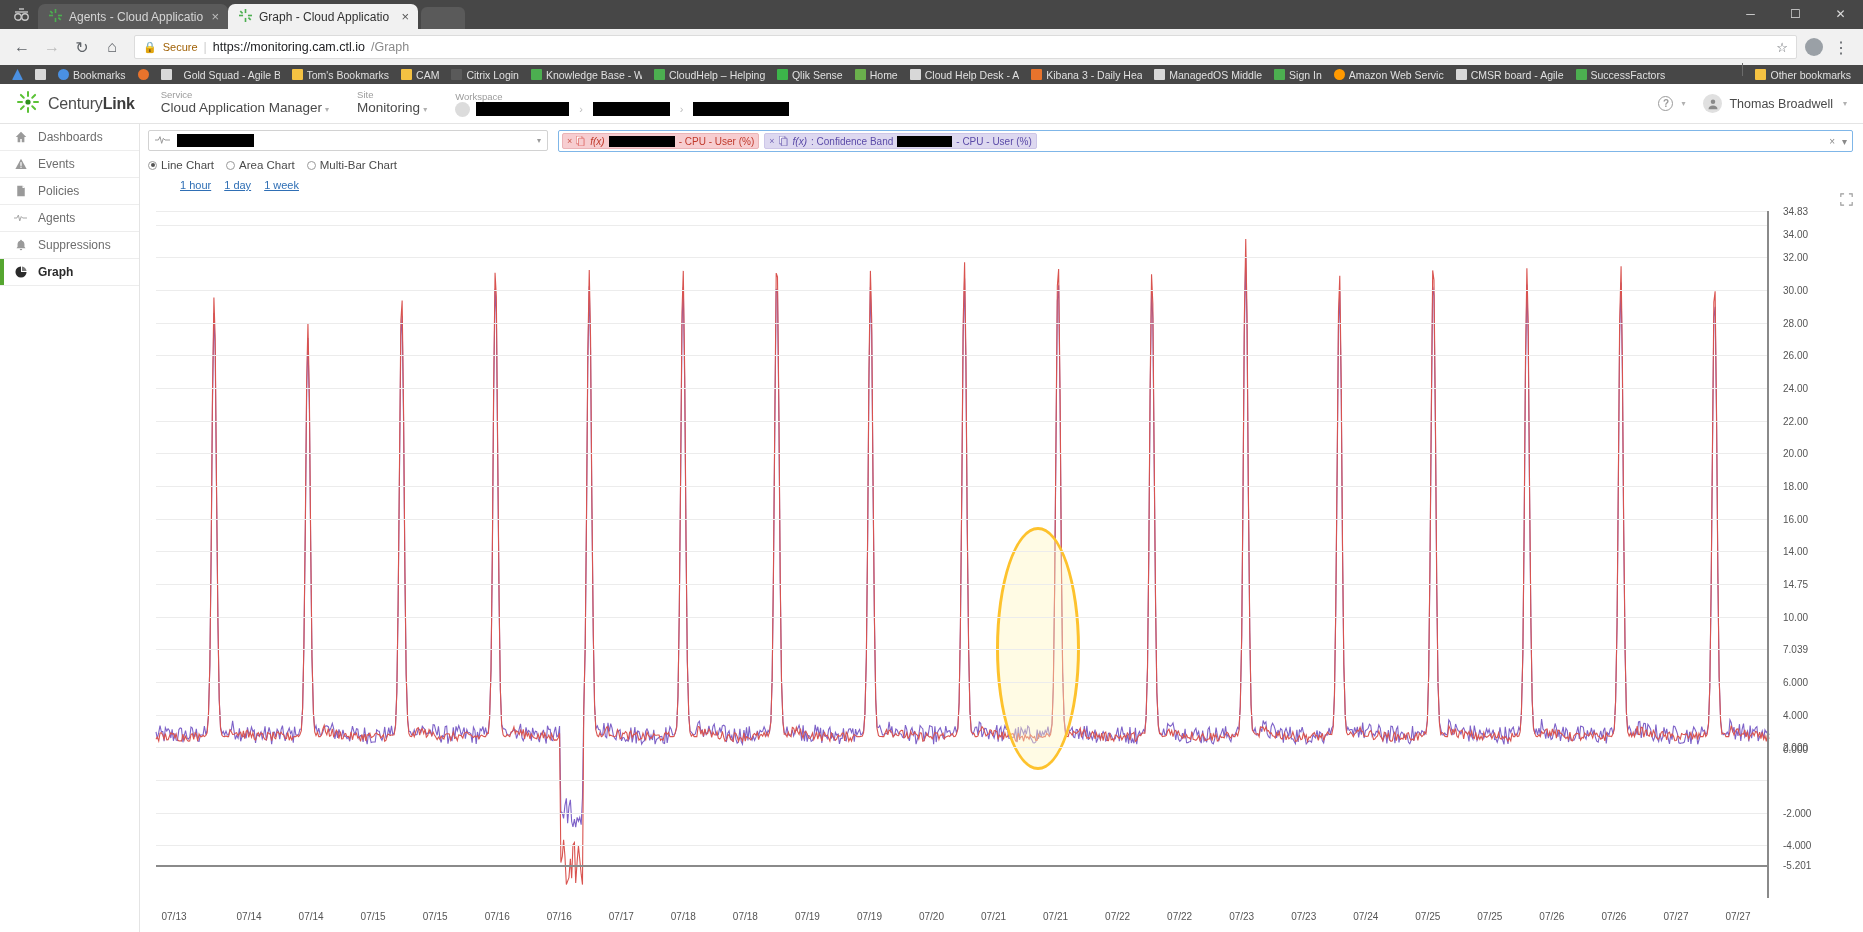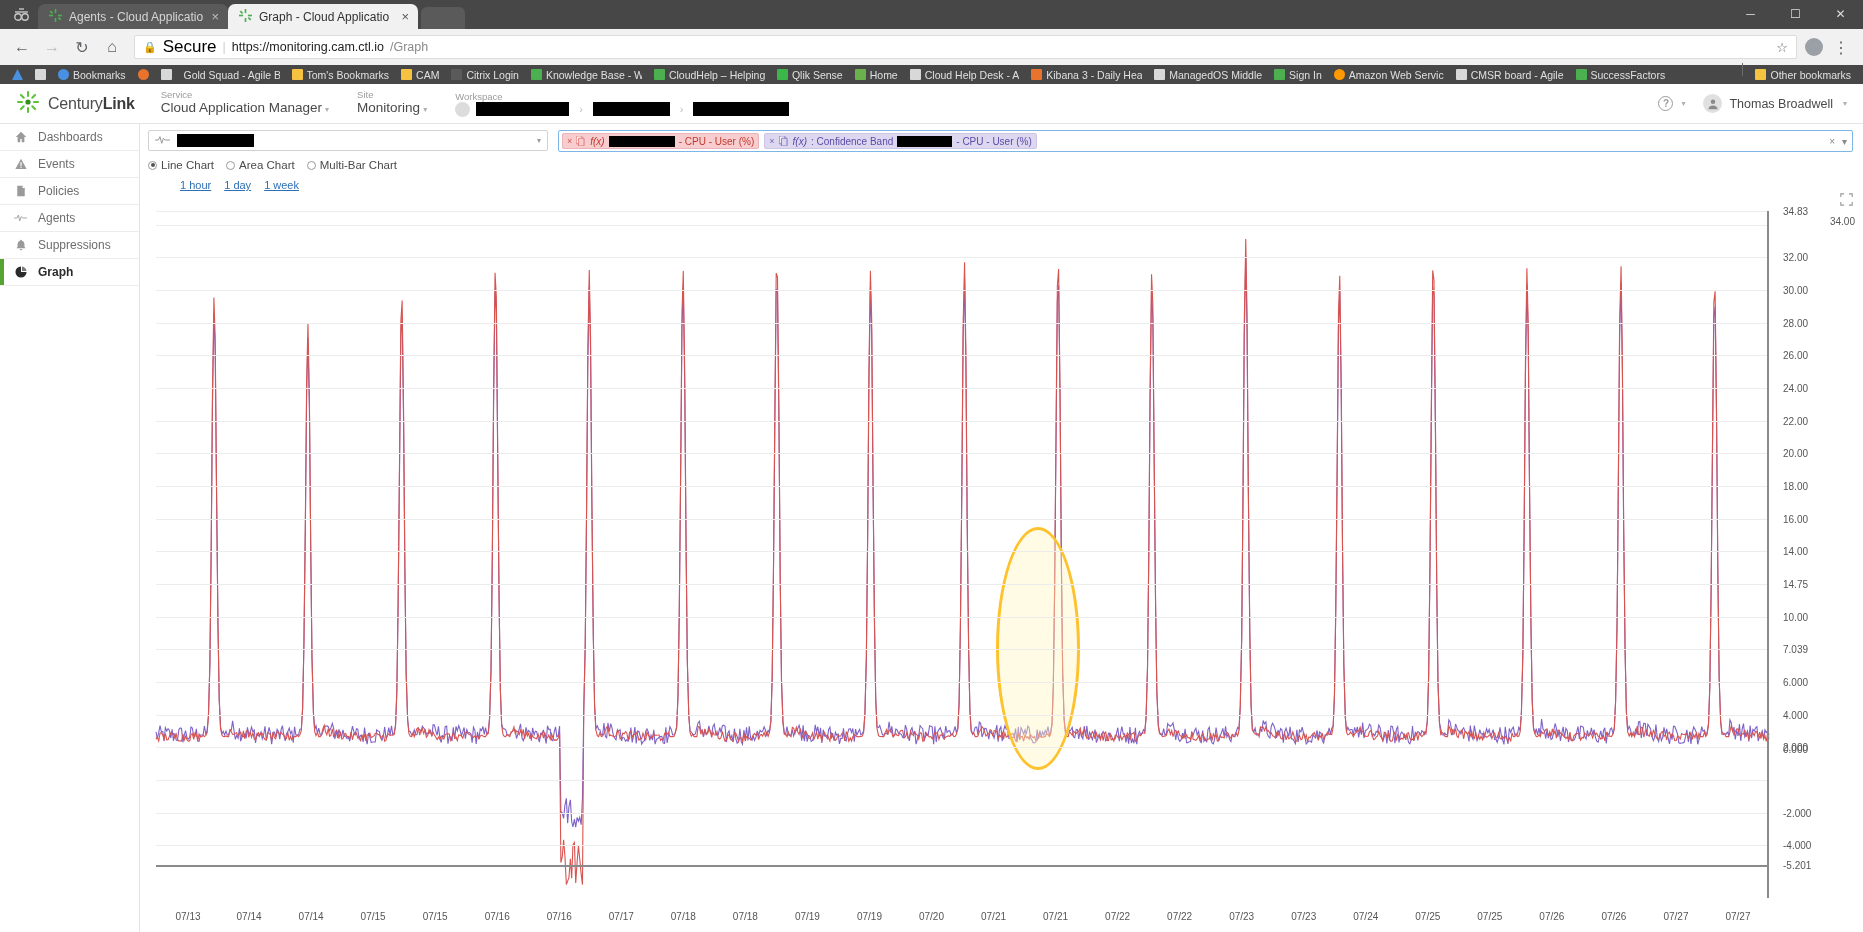--- a/index.html
+++ b/index.html
@@ -33,21 +33,21 @@
 
   .toolbar { height: 36px; background: #f1f1f1; display: flex; align-items: center; padding: 0 8px; gap: 2px; }
   .nav-btn { width: 28px; height: 28px; display:flex; align-items:center; justify-content:center; color:#5f6368; font-size:16px; }
   .nav-btn.disabled { color: #bdbdbd; }
   .omnibox {
     flex: 1; height: 24px; background: #fff; border: 1px solid #dcdcdc; border-radius: 2px;
     display: flex; align-items: center; padding: 0 8px; gap: 6px; margin: 0 6px;
     font-size: 12.5px;
   }
   .lock-ico { color: #0f8c3c; font-size: 11px; }
-  .secure-txt { color: #000000; font-size: 17px; }
+  .secure-txt { color: #a16207; font-size: 11px; }
   .omni-sep { color: #cfcfcf; }
   .url-main { color: #202124; }
   .url-dim { color: #8a8a8a; }
   .omni-right { margin-left: auto; display:flex; align-items:center; gap:10px; color:#5f6368; font-size:13px; }
   .tb-right { display: flex; align-items: center; gap: 4px; }
   .avatar-sm { width:18px;height:18px;border-radius:50%;background:#9aa0a6; }
 
   .bookmarks {
     height: 19px; background: #474747; display: flex; align-items: center;
     padding: 0 6px; gap: 0; font-size: 10.5px; color: #e0e0e0; white-space: nowrap;
@@ -551,21 +551,21 @@
             <div class="gridline" style="top: 503.68px;"></div>
             <div class="gridline" style="top: 536.355px;"></div>
             <div class="gridline" style="top: 569.03px;"></div>
             <div class="gridline" style="top: 601.704px;"></div>
             <div class="gridline" style="top: 634.379px;"></div>
             <div class="gridline" style="top: 654px;"></div>
           </div>
         <div class="axis-v"></div>
         <div id="yticks">
             <div class="ytick" style="top: 0px;">34.83</div>
-            <div class="ytick" style="top: 10px; text-align: right;">34.00</div>
+            <div class="ytick" style="top: 23px;">34.00</div>
             <div class="ytick" style="top: 46.2347px;">32.00</div>
             <div class="ytick" style="top: 78.9093px;">30.00</div>
             <div class="ytick" style="top: 111.584px;">28.00</div>
             <div class="ytick" style="top: 144.259px;">26.00</div>
             <div class="ytick" style="top: 176.933px;">24.00</div>
             <div class="ytick" style="top: 209.608px;">22.00</div>
             <div class="ytick" style="top: 242.283px;">20.00</div>
             <div class="ytick" style="top: 274.957px;">18.00</div>
             <div class="ytick" style="top: 307.632px;">16.00</div>
             <div class="ytick" style="top: 340.307px;">14.00</div>
@@ -574,21 +574,21 @@
             <div class="ytick" style="top: 438.331px;">7.039</div>
             <div class="ytick" style="top: 471.005px;">6.000</div>
             <div class="ytick" style="top: 503.68px;">4.000</div>
             <div class="ytick" style="top: 536.355px;">2.000</div>
             <div class="ytick" style="top: 538px;">0.000</div>
             <div class="ytick" style="top: 601.704px;">-2.000</div>
             <div class="ytick" style="top: 634.379px;">-4.000</div>
             <div class="ytick" style="top: 654px;">-5.201</div>
           </div>
         <div id="xticks">
-            <div class="xtick" style="left: 40px; margin-top: 34px;">07/13</div>
+            <div class="xtick" style="left: 26px; margin-top: 34px;">07/13</div>
             <div class="xtick" style="left: 101.058px;">07/14</div>
             <div class="xtick" style="left: 163.096px;">07/14</div>
             <div class="xtick" style="left: 225.135px;">07/15</div>
             <div class="xtick" style="left: 287.173px;">07/15</div>
             <div class="xtick" style="left: 349.212px;">07/16</div>
             <div class="xtick" style="left: 411.25px;">07/16</div>
             <div class="xtick" style="left: 473.288px;">07/17</div>
             <div class="xtick" style="left: 535.327px;">07/18</div>
             <div class="xtick" style="left: 597.365px;">07/18</div>
             <div class="xtick" style="left: 659.404px;">07/19</div>

